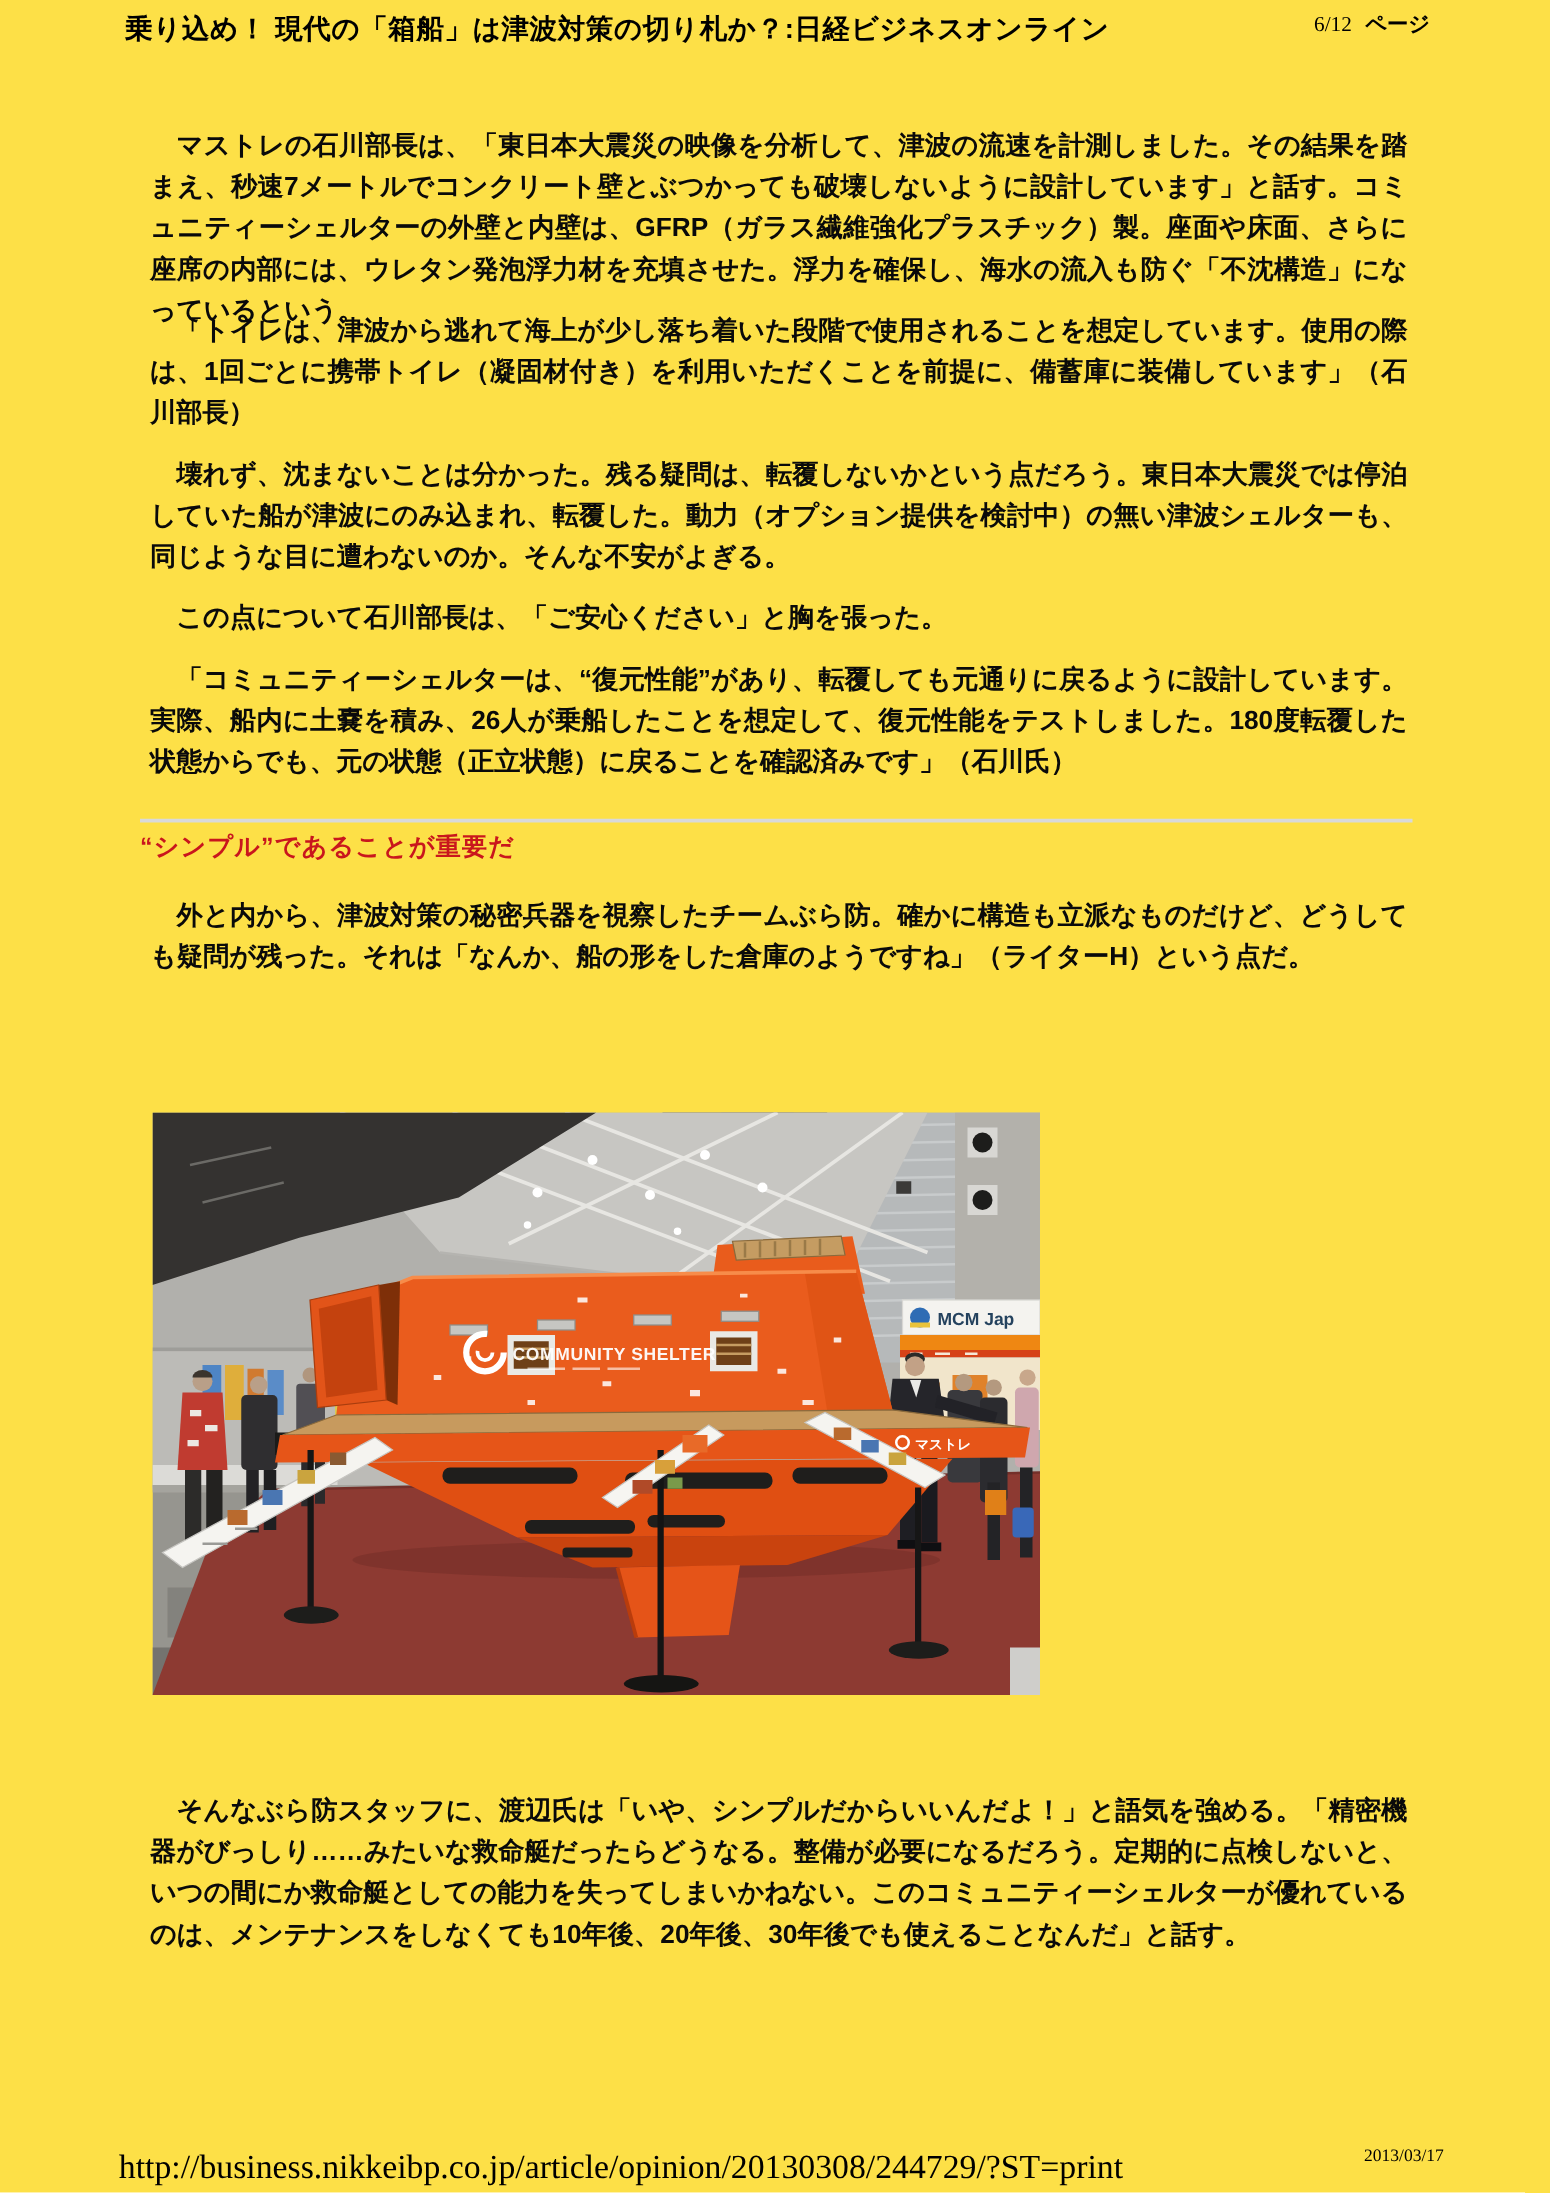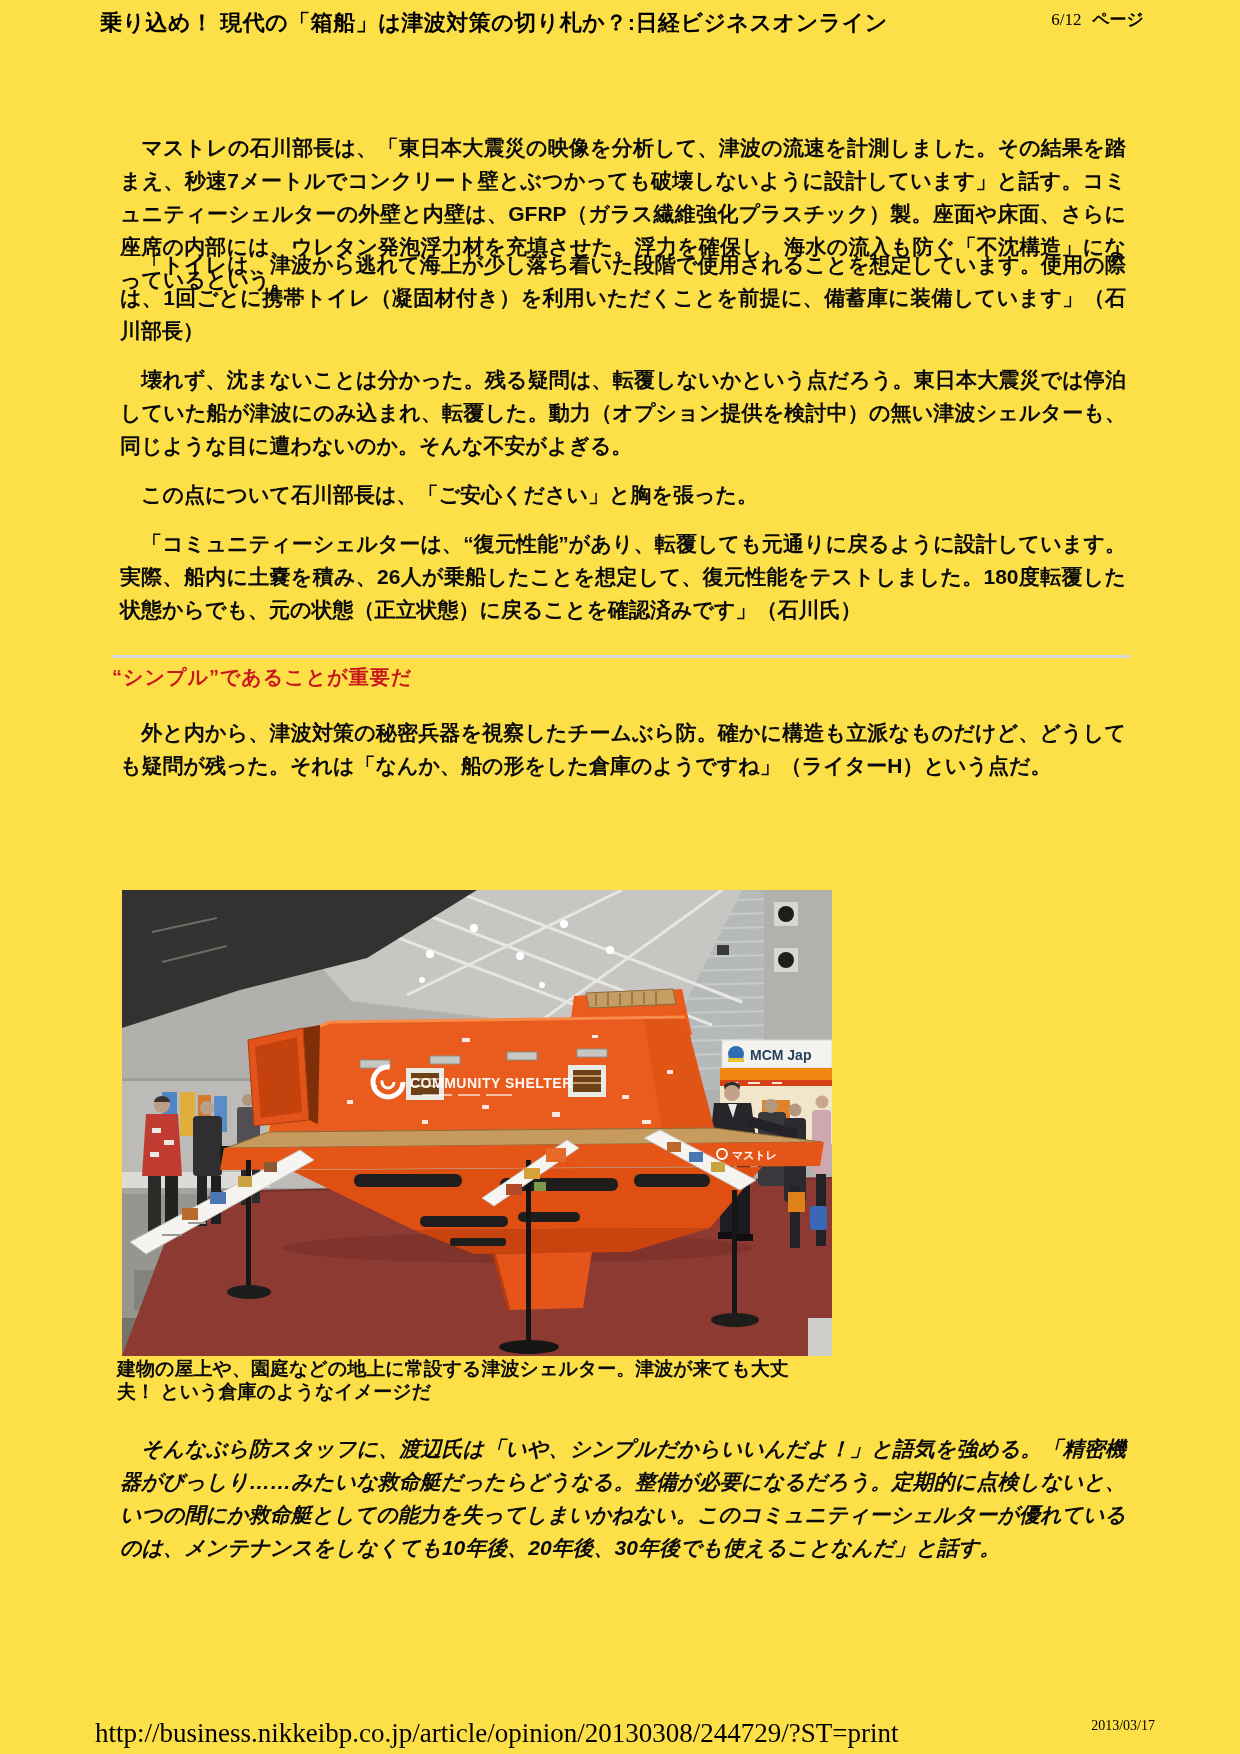--- a/index.html
+++ b/index.html
@@ -8,33 +8,33 @@
     font-family:"Liberation Sans","DejaVu Sans",sans-serif;color:#000;
   }
   .hdr-title{position:absolute;left:100px;top:8px;font-size:22px;font-weight:bold;letter-spacing:0.5px;}
   .hdr-page{position:absolute;right:96px;top:8px;font-size:17px;}
   .hdr-page .num{font-family:"Liberation Serif","DejaVu Serif",serif;font-weight:normal;}
   .hdr-page .unit{font-weight:bold;margin-left:6px;}
   .para{
     position:absolute;left:120px;width:1006px;font-size:21px;line-height:33px;
     font-weight:bold;color:#0a0a0a;text-align:justify;
   }
-  .p1{top:100px;margin-top:31px;} .p2{top:248px;} .p3{top:363px;} .p4{top:478px;} .p5{top:527px;}
+  .p1{top:100px;} .p2{top:248px;} .p3{top:363px;} .p4{top:478px;} .p5{top:527px;}
   .rule{position:absolute;left:112px;top:655px;width:1018px;height:3px;background:#d9d9d9;}
   .sec-heading{
     position:absolute;left:112px;top:664px;font-size:20px;font-weight:bold;color:#c9161d;letter-spacing:1px;
   }
   .p6{top:716px;}
   .photo-wrap{position:absolute;left:122px;top:890px;width:710px;height:466px;}
   .photo-wrap svg{display:block;width:710px;height:466px;}
   .caption{
     position:absolute;left:117px;top:1357px;width:680px;
     font-size:19px;line-height:23px;font-weight:bold;color:#0a0a0a;
   }
-  .p7{top:1432px;font-style:italic;}
+  .p7{top:1432px;}
   .ftr-url{
     position:absolute;left:95px;top:1718px;font-family:"Liberation Serif","DejaVu Serif",serif;
     font-size:27px;color:#000;
   }
   .ftr-date{
     position:absolute;right:85px;top:1718px;font-family:"Liberation Serif","DejaVu Serif",serif;
     font-size:14px;color:#000;
   }
   .svgtxt{font-family:"Liberation Sans","DejaVu Sans",sans-serif;font-weight:bold;}
 </style>
@@ -314,23 +314,19 @@
           <polygon points="522,248 538,240 634,290 618,300" fill="#f5f4f0" stroke="#c6c5c1"></polygon>
           <rect x="545" y="252" width="14" height="10" fill="#b96a2e"></rect>
           <rect x="567" y="262" width="14" height="10" fill="#4a76b2"></rect>
           <rect x="589" y="272" width="14" height="10" fill="#caa43e"></rect>
         </g>
       </g>
       <rect x="686" y="428" width="24" height="38" fill="#cfcecb"></rect>
     </svg>
   </div>
 
-  <div class="caption">
-    <div>建物の屋上や、園庭などの地上に常設する津波シェルター。津波が来ても大丈</div>
-    <div>夫！ という倉庫のようなイメージだ</div>
-  </div>
 
   <div class="para p7">　そんなぶら防スタッフに、渡辺氏は「いや、シンプルだからいいんだよ！」と語気を強める。「精密機器がびっしり……みたいな救命艇だったらどうなる。整備が必要になるだろう。定期的に点検しないと、いつの間にか救命艇としての能力を失ってしまいかねない。このコミュニティーシェルターが優れているのは、メンテナンスをしなくても10年後、20年後、30年後でも使えることなんだ」と話す。</div>
 
   <div class="ftr-url">http://business.nikkeibp.co.jp/article/opinion/20130308/244729/?ST=print</div>
   <div class="ftr-date">2013/03/17</div>
 
 </div>
 
 </body></html>

